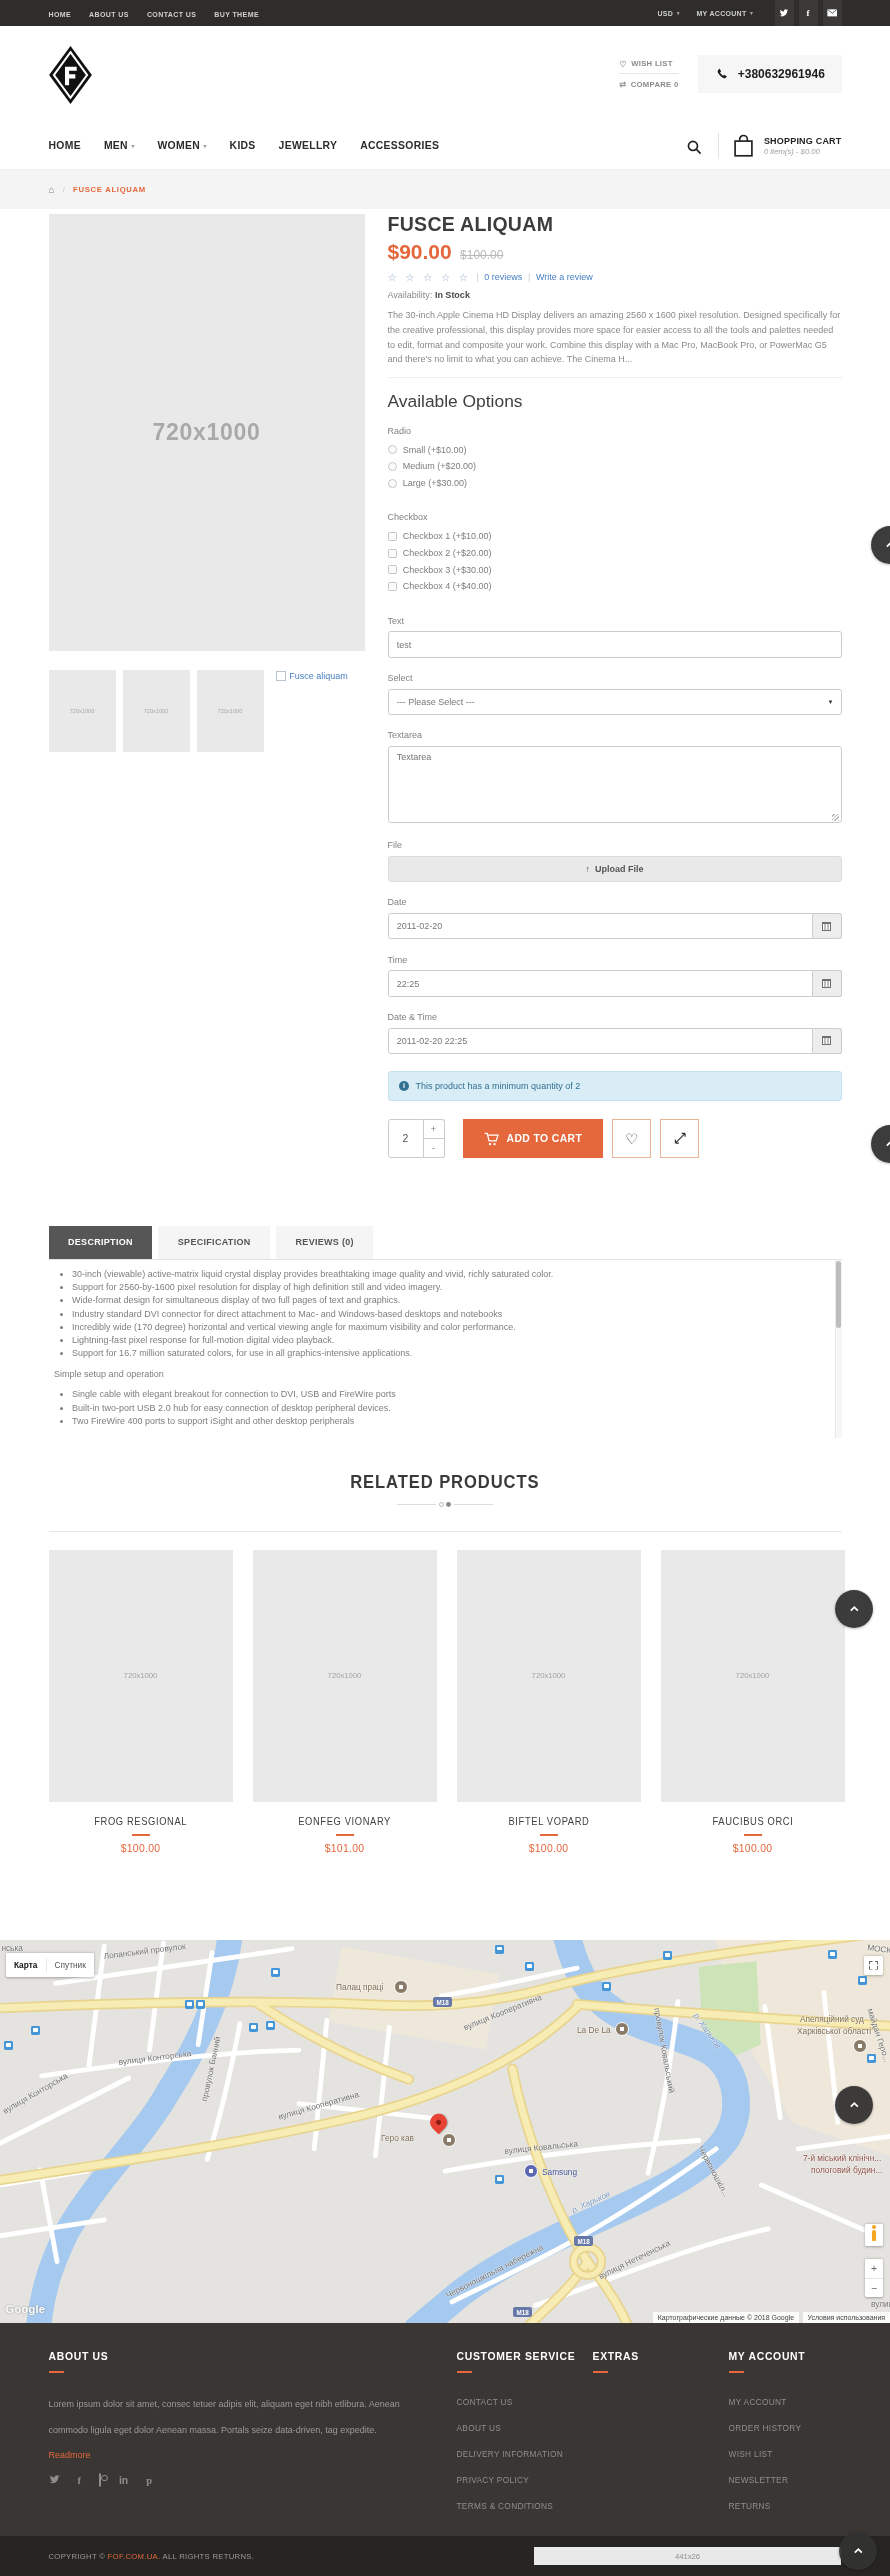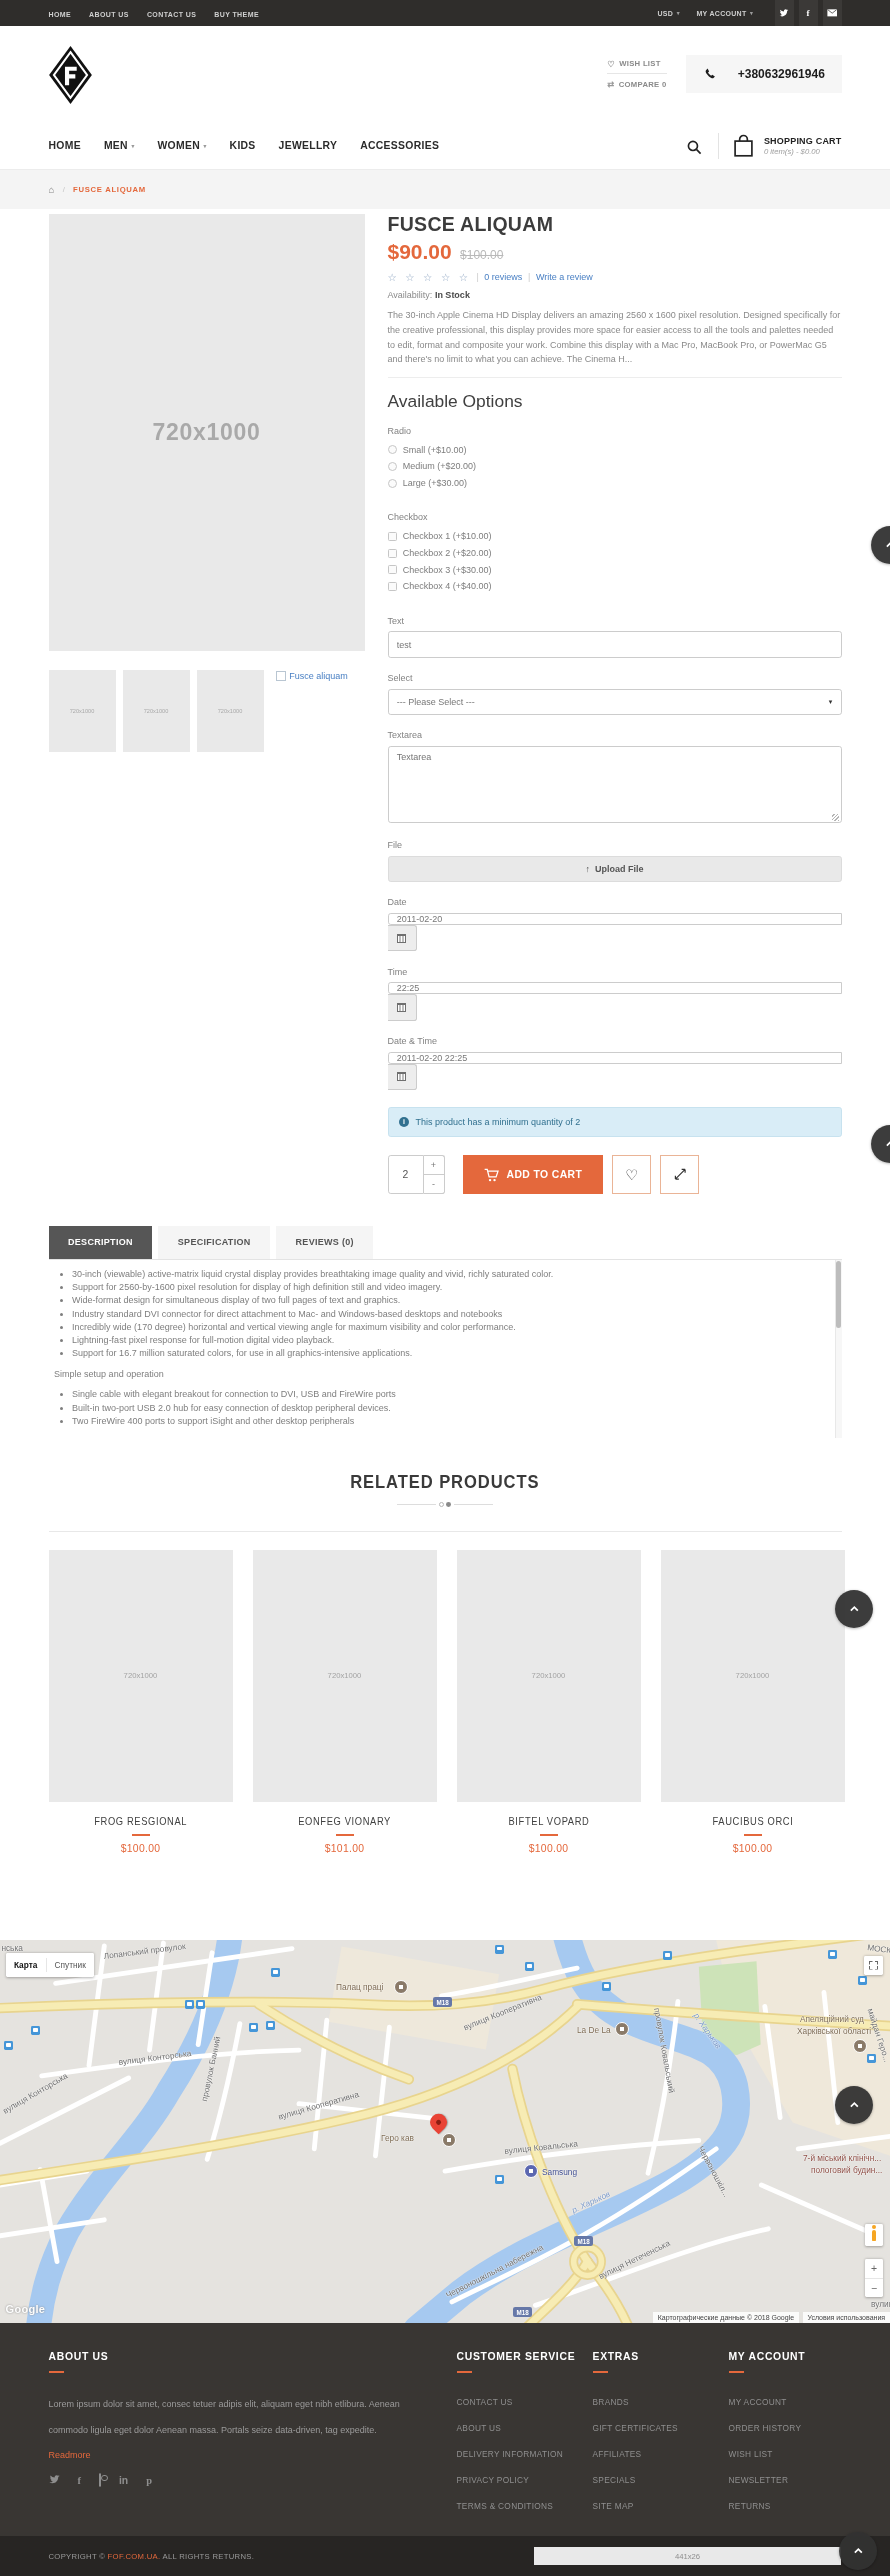--- a/index.html
+++ b/index.html
@@ -20,21 +20,21 @@
 
   
   #header { height: 95px; background: #fff; }
   #header .container { height: 95px; display: flex; align-items: center; }
   #logo { width: 43px; height: 58px; margin-top: 2.8px; }
   #header-right { margin-left: auto; display: flex; align-items: center; }
   #wish-compare { display: flex; flex-direction: column; margin-right: 19.5px; }
   .wc-row { display: flex; align-items: center; gap: 4.2px; font-size: 7.7px; font-weight: bold; color: #8a8a8a; letter-spacing: 0.3px; padding: 4.9px 0; }
   .wc-row:first-child { border-bottom: 0.7px solid #e6e6e6; }
   .wc-ic { font-size: 8.3px; color: #9a9a9a; font-style: normal; }
-  #phone-box { background: #f6f6f6; padding: 12px 16.7px; display: flex; align-items: center; gap: 21px; }
+  #phone-box { background: #f6f6f6; padding: 12px 16.7px; display: flex; align-items: center; gap: 9px; }
   #phone-box span { font-size: 12px; font-weight: bold; color: #1d1d1d; }
 
   
   #mainnav { height: 49px; border-bottom: 0.7px solid #ececec; background: #fff; }
   #mainnav .container { height: 49px; display: flex; align-items: center; }
   .nav-item { font-size: 10.4px; font-weight: bold; color: #2b2b2b; letter-spacing: 0.3px; margin-right: 23px; display: flex; align-items: center; gap: 3.5px; }
   .nav-item .caret { font-size: 5.6px; color: #9a9a9a; font-style: normal; }
   #nav-right { margin-left: auto; display: flex; align-items: center; }
   #nav-search { padding: 4.2px 15.3px 0 0; }
   #nav-divider { width: 0.7px; height: 26.4px; background: #e3e3e3; margin-right: 14px; }
@@ -82,21 +82,21 @@
   .check-box { width: 9px; height: 9px; border: 0.7px solid #c6c6c6; border-radius: 1.4px; background: #fbfbfb; flex: none; }
   .form-label { margin-top: 15.3px; margin-bottom: 5.6px; font-size: 9px; color: #828282; }
   .text-input { width: 100%; height: 26.4px; border: 0.7px solid #ccc; border-radius: 2.8px; padding: 0 8.3px; font-size: 9px; color: #777; font-family: "Liberation Sans", sans-serif; background:#fff; }
   #select-box { width: 100%; height: 26.4px; border: 0.7px solid #ccc; border-radius: 2.8px; padding: 0 8.3px; display: flex; align-items: center; justify-content: space-between; font-size: 9px; color: #777; background: #fff; }
   #select-box .caret { font-size: 7px; color: #333; font-style: normal; }
   #textarea-input { width: 100%; height: 77px; border: 0.7px solid #ccc; border-radius: 2.8px; padding: 5.6px 8.3px; font-size: 9px; color: #777; resize: none; font-family: "Liberation Sans", sans-serif; }
   #textarea-wrap { position: relative; }
   #textarea-wrap::after { content:""; position:absolute; right:2.1px; bottom:3.5px; width:7px; height:7px;
       background: repeating-linear-gradient(135deg, transparent 0 1.4px, #b5b5b5 1.4px 2.4px); }
   #upload-btn { width: 100%; height: 26.4px; background: #e9e9e9; border: 0.7px solid #dcdcdc; border-radius: 2.8px; font-size: 9px; font-weight: bold; color: #555; display: flex; align-items: center; justify-content: center; gap: 4.9px; cursor: pointer; }
-  .input-group { display: flex; flex-direction: column; }
+  .input-group { display: flex; }
   .input-group .text-input { border-radius: 2.8px 0 0 2.8px; flex: 1; }
   .ig-addon { width: 29px; height: 26.4px; background: #ededed; border: 0.7px solid #ccc; border-left: none; border-radius: 0 2.8px 2.8px 0; display: flex; align-items: center; justify-content: center; cursor: pointer; }
   .cal-ic { width: 9.7px; height: 9px; border: 0.7px solid #6f6f6f; border-top: 2.8px solid #6f6f6f; background: repeating-linear-gradient(90deg, #fff 0 1.4px, #bdbdbd 1.4px 2.8px); }
   #min-qty-alert { margin-top: 16.7px; background: #d9edf7; border: 0.7px solid #c7e2ef; border-radius: 2.8px; padding: 9px 10.4px; font-size: 9px; color: #31708f; display: flex; align-items: center; gap: 6.3px; }
   #min-qty-alert .info-ic { width: 10.4px; height: 10.4px; border-radius: 50%; background: #31708f; color: #fff; font-size: 7px; font-weight: bold; font-style: normal; display: flex; align-items: center; justify-content: center; flex: none; }
   #buy-row { margin-top: 18px; display: flex; align-items: stretch; height: 39px; }
   #qty-input { width: 36px; height: 39px; border: 0.7px solid #ccc; border-radius: 2.8px 0 0 2.8px; text-align: center; font-size: 10.4px; color: #555; }
   #qty-stepper { width: 21px; display: flex; flex-direction: column; border: 0.7px solid #ccc; border-left: none; border-radius: 0 2.8px 2.8px 0; }
   #qty-stepper div { flex: 1; display: flex; align-items: center; justify-content: center; font-size: 9px; color: #777; cursor: pointer; }
   #qty-stepper div:first-child { border-bottom: 0.7px solid #ccc; }
@@ -684,27 +684,20 @@
               <li><a>CONTACT US</a></li>
               <li><a>ABOUT US</a></li>
               <li><a>DELIVERY INFORMATION</a></li>
               <li><a>PRIVACY POLICY</a></li>
               <li><a>TERMS &amp; CONDITIONS</a></li>
             </ul>
      </div>
           <div class="f-col">
        <div class="f-heading">EXTRAS</div>
        <div class="f-dash"></div>
-       <ul>
-              <li><a>BRANDS</a></li>
-              <li><a>GIFT CERTIFICATES</a></li>
-              <li><a>AFFILIATES</a></li>
-              <li><a>SPECIALS</a></li>
-              <li><a>SITE MAP</a></li>
-            </ul>
      </div>
           <div class="f-col">
        <div class="f-heading">MY ACCOUNT</div>
        <div class="f-dash"></div>
        <ul>
               <li><a>MY ACCOUNT</a></li>
               <li><a>ORDER HISTORY</a></li>
               <li><a>WISH LIST</a></li>
               <li><a>NEWSLETTER</a></li>
               <li><a>RETURNS</a></li>

